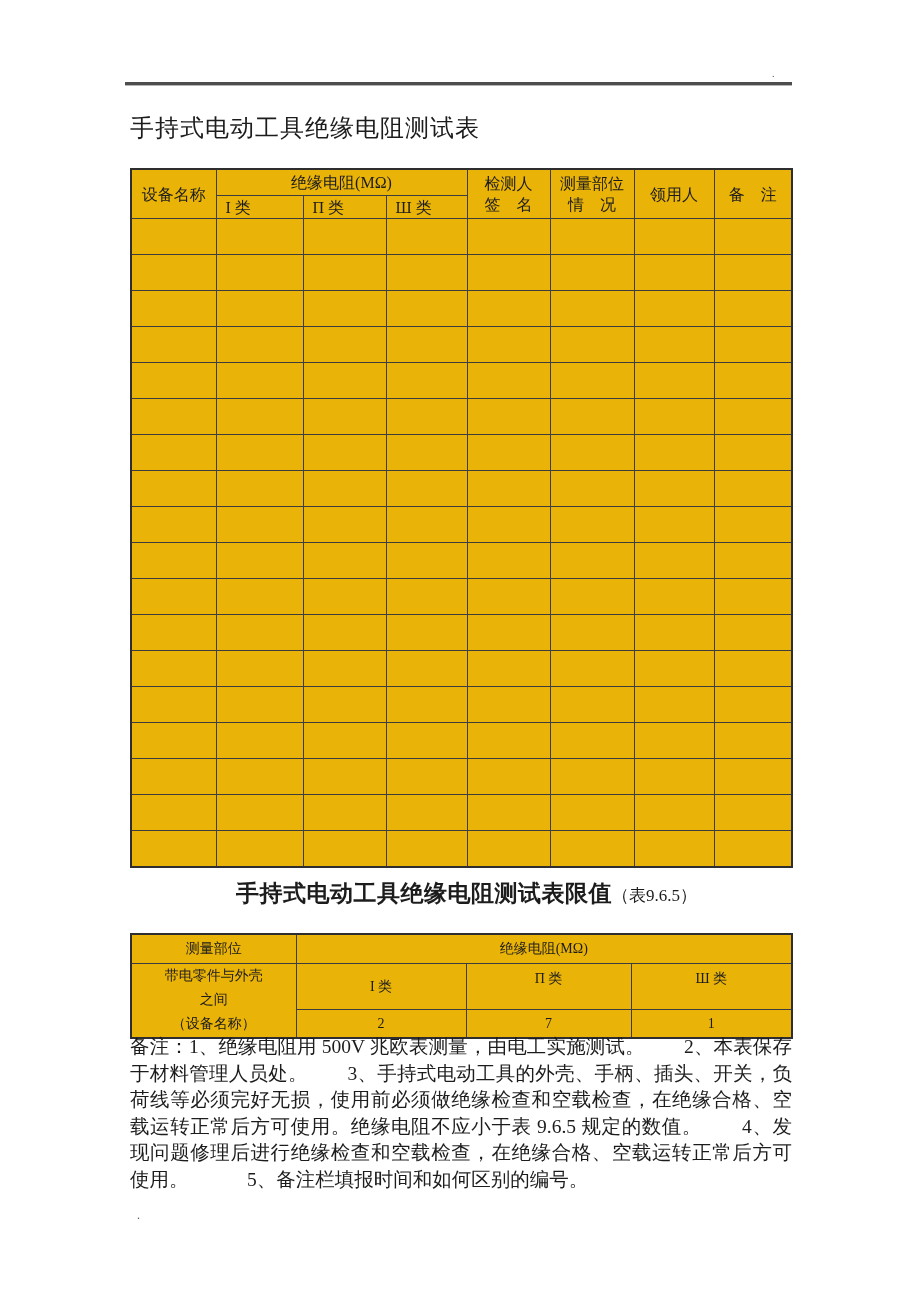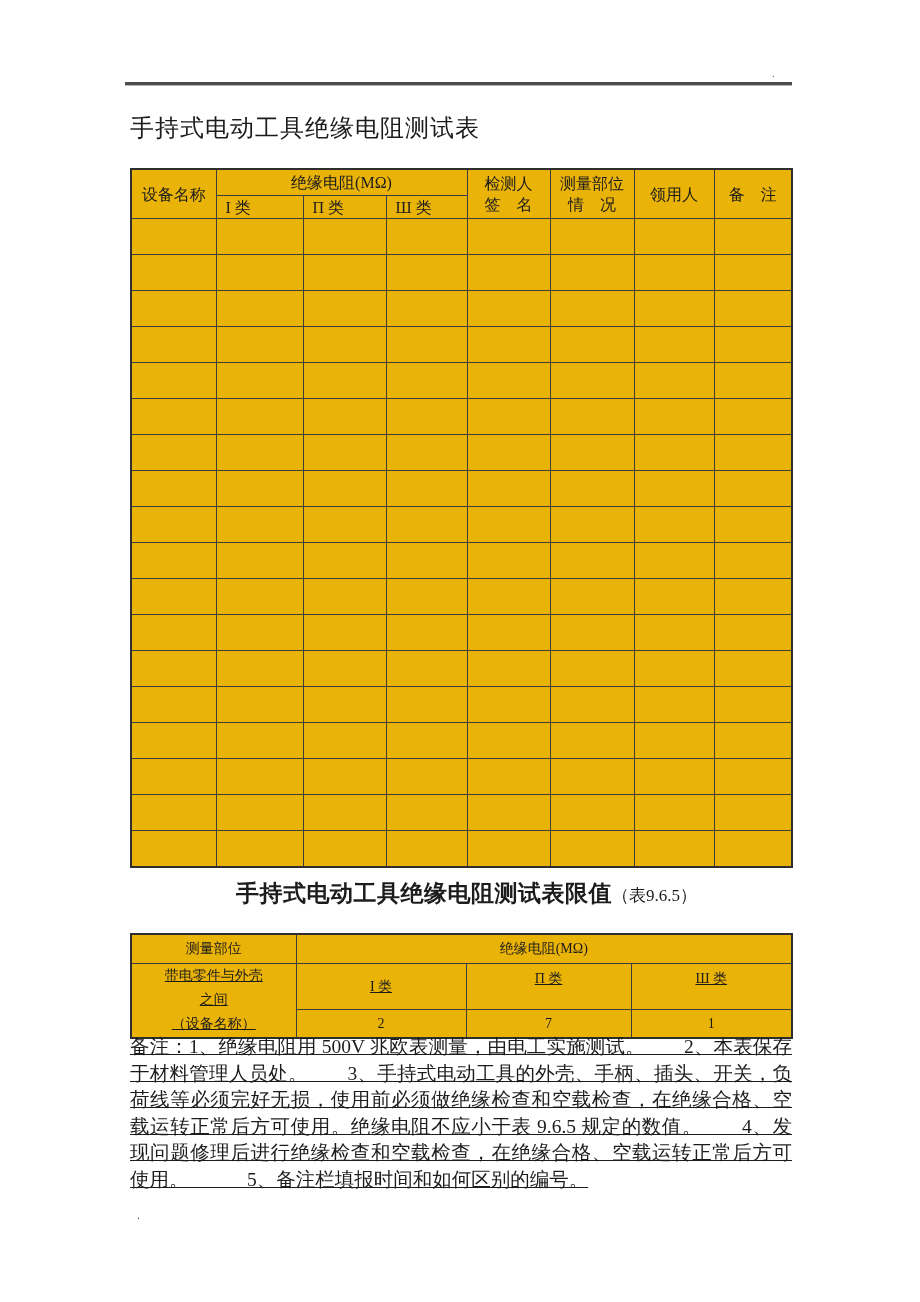--- a/index.html
+++ b/index.html
@@ -69,32 +69,31 @@
   }
   .limits-table th,.limits-table td{
     border:1px solid #3d3d3d;
     padding:0;
     font-weight:normal;
     font-size:14px;
     text-align:center;
     line-height:23px;
   }
   .limits-table .row-head{height:29px;vertical-align:middle;}
-  .limits-table .row-class{height:46px;text-decoration:underline;}
+  .limits-table .row-class{height:46px;}
   .limits-table .row-values td{height:27px;vertical-align:middle;}
   .limits-table .loc-cell{vertical-align:middle;line-height:24px;}
   .limits-table .class-mid{vertical-align:middle;}
   .limits-table .class-top{vertical-align:top;padding-top:3px;}
   .notes{
     position:absolute;left:130px;top:1034px;width:662px;
     margin:0;
     font-size:19.5px;
     line-height:26.5px;
     text-align:justify;
-    text-decoration:underline;
   }
 </style>
 </head>
 <body>
 
 <div class="page">
 
   <div class="top-rule"></div>
   <span class="top-dot">.</span>
 

